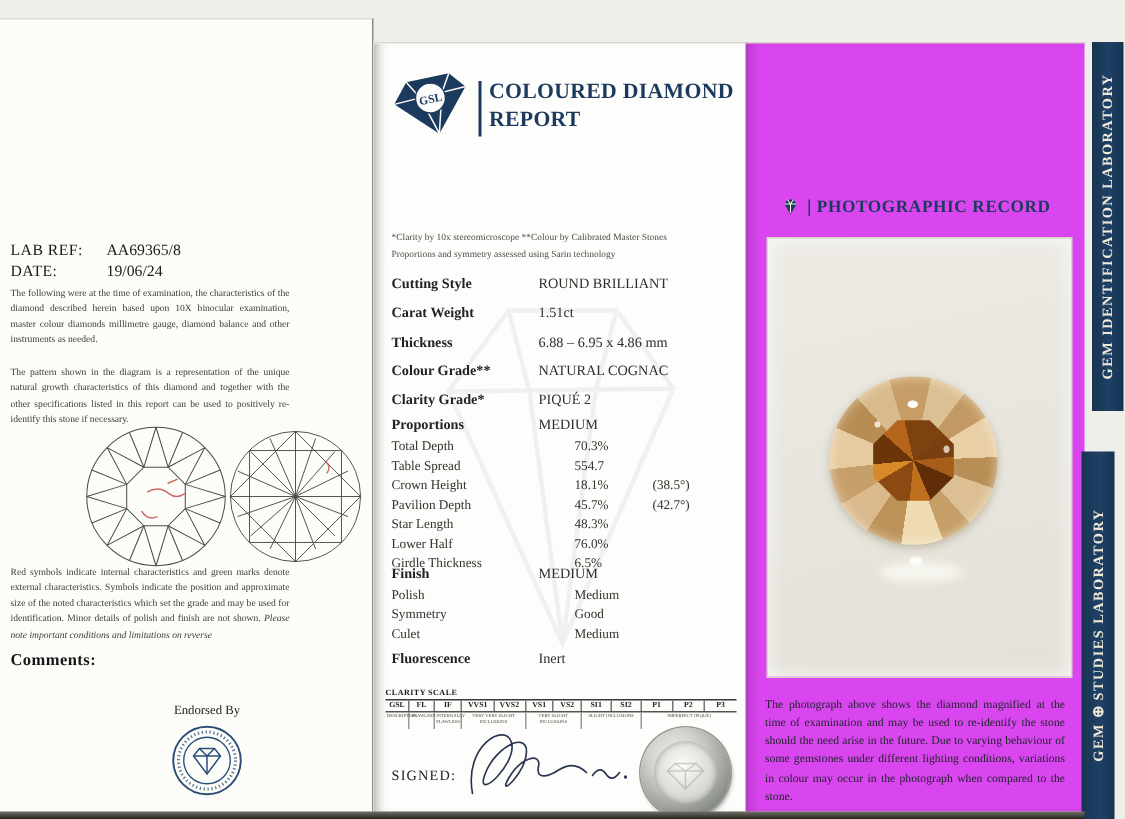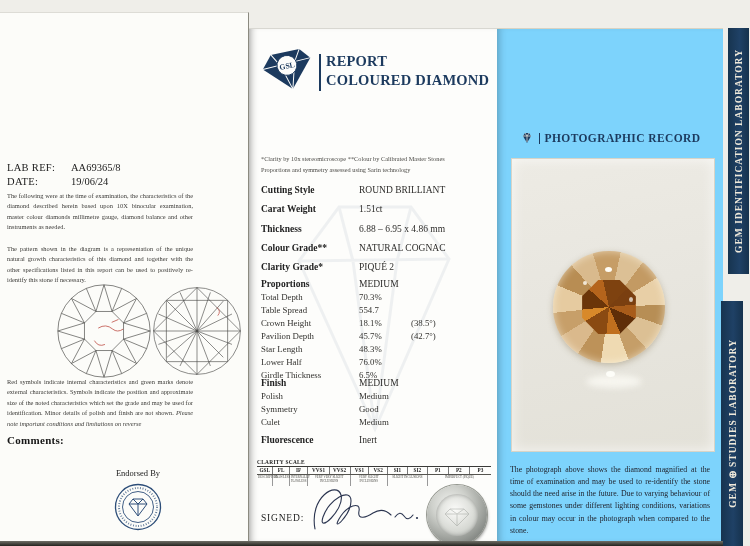--- a/index.html
+++ b/index.html
@@ -4,21 +4,21 @@
 <style>
   * { margin:0; padding:0; box-sizing:border-box; }
   html,body { width:750px; height:546px; }
   body { font-family:"Liberation Serif", serif; background:#efeee9; position:relative; overflow:hidden; }
   .page { position:absolute; inset:0; }
 
   
   .panel { position:absolute; }
   .panel-left { left:0; top:12px; width:249px; bottom:5px; background:#fcfcf9; border-top:1px solid #dddcd6; border-right:1px solid #8b8a80; }
   .panel-middle { left:249px; top:28px; width:248px; bottom:5px; background:#fdfdfb; box-shadow: inset 7px 0 9px -7px rgba(0,0,0,.5); border-top:1px solid #d8d7d1; }
-  .panel-right { left:497px; top:28px; width:226px; bottom:5px; background:#7dd3fc; box-shadow: inset 7px 0 9px -6px rgba(0,0,0,.3); border-top:1px solid #d8d2c2; }
+  .panel-right { left:497px; top:28px; width:226px; bottom:5px; background:#d946ef; box-shadow: inset 7px 0 9px -6px rgba(0,0,0,.3); border-top:1px solid #d8d2c2; }
   .bottom-edge { position:absolute; left:0; bottom:0; width:723px; height:5px; background:linear-gradient(to bottom,#706f67,#24231f); }
 
   
   .labref { position:absolute; left:7px; top:148px; font-size:10.5px; color:#1b1b1b; line-height:1.35; }
   .labref .lab-line { display:flex; }
   .labref .lab-label { width:64px; letter-spacing:.3px; }
   .tiny-para { position:absolute; left:7px; width:186px; font-size:6.4px; line-height:1.62; text-align:justify; color:#3c3b38; }
   .para1 { top:178px; }
   .para2 { top:231px; }
   .para3 { top:364px; }
@@ -36,21 +36,21 @@
   .footnotes { position:absolute; left:12px; top:124px; font-size:6.3px; color:#4c4b47; line-height:1.75; }
   .specs { position:absolute; left:12px; top:156px; width:230px; }
   .spec-row { display:flex; margin-bottom:7.4px; font-size:9.5px; line-height:1.25; color:#2e2d2b; }
   .spec-label { width:98px; font-weight:bold; color:#222; }
   .props { position:absolute; left:12px; top:250px; width:230px; }
   .group-header { display:flex; font-size:9.5px; font-weight:bold; color:#222; margin-bottom:2px; }
   .group-header .gh-value { font-weight:normal; color:#2e2d2b; }
   .gh-label { width:98px; }
   .prop-row { display:flex; font-size:8.8px; line-height:1.48; color:#33322f; }
   .prop-label { width:98px; }
-  .prop-value { width:52px; }
+  .prop-value { width:52px;margin-left:24px; }
   .prop-extra { color:#33322f; }
   .finish { position:absolute; left:12px; top:349px; width:230px; }
   .fluor { position:absolute; left:12px; top:406px; width:230px; }
   .clarity { position:absolute; left:8px; top:430px; width:234px; }
   .cs-title { font-size:5.4px; font-weight:bold; letter-spacing:.3px; color:#1c1c1c; margin-bottom:1px; }
   .cs-grid { border-top:1.5px solid #3a3a38; }
   .cs-row { display:flex; }
   .cs-grades { border-bottom:1px solid #55544f; }
   .cs-cell { font-size:5.2px; font-weight:bold; text-align:center; padding:1px 0 .5px; color:#222; border-right:.5px solid #777; line-height:1.1; }
   .cs-cell:last-child { border-right:none; }
@@ -213,22 +213,22 @@
         <path d="M6 21 L18 7 L50 7 L60 19 L34 49 Z" fill="#1c3a5e"></path>
         <g stroke="#fdfdfb" stroke-width="1.1" fill="none">
           <path d="M6 21 L60 19 M18 7 L26 21 M50 7 L42 20 M26 21 L34 49 M42 20 L34 49"></path>
         </g>
         <circle cx="33" cy="22" r="11" fill="#fdfdfb" stroke="#1c3a5e" stroke-width="1"></circle>
         <text x="33" y="25.5" text-anchor="middle" font-size="8.5" font-weight="bold" font-family="Liberation Serif, serif" fill="#1c3a5e">GSL</text>
       </g>
     </svg>
     <div class="title-sep"></div>
     <div class="report-title">
+      <div>COLOURED DIAMOND</div>
       <div>REPORT</div>
-      <div>COLOURED DIAMOND</div>
     </div>
 
     <div class="footnotes">
       <div>*Clarity by 10x stereomicroscope **Colour by Calibrated Master Stones</div>
       <div>Proportions and symmetry assessed using Sarin technology</div>
     </div>
 
     <div class="specs">
       <div class="spec-row">
         <span class="spec-label">Cutting Style</span>

